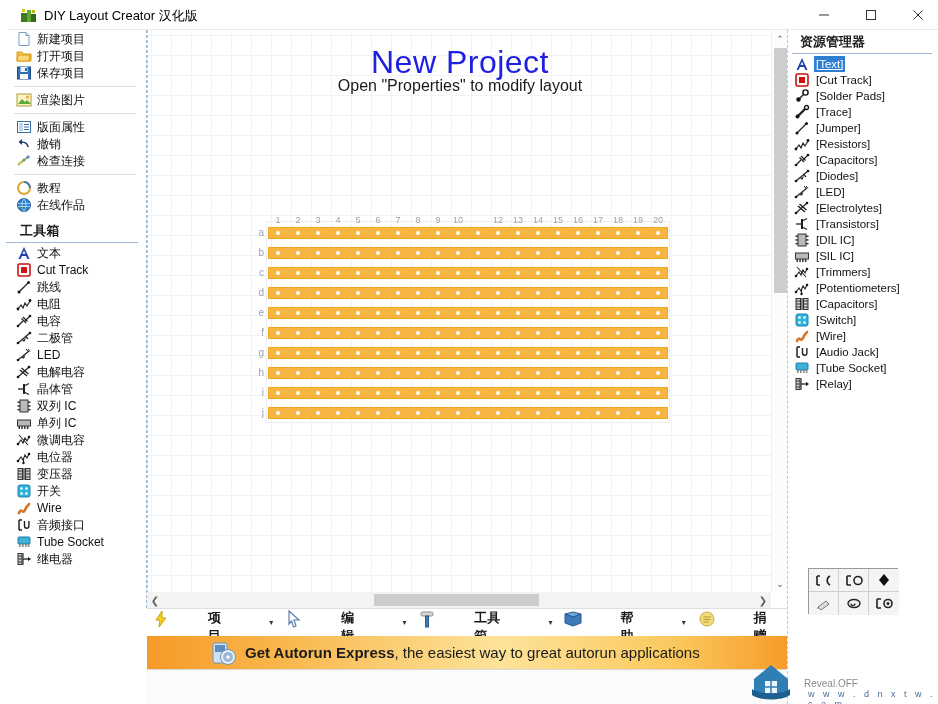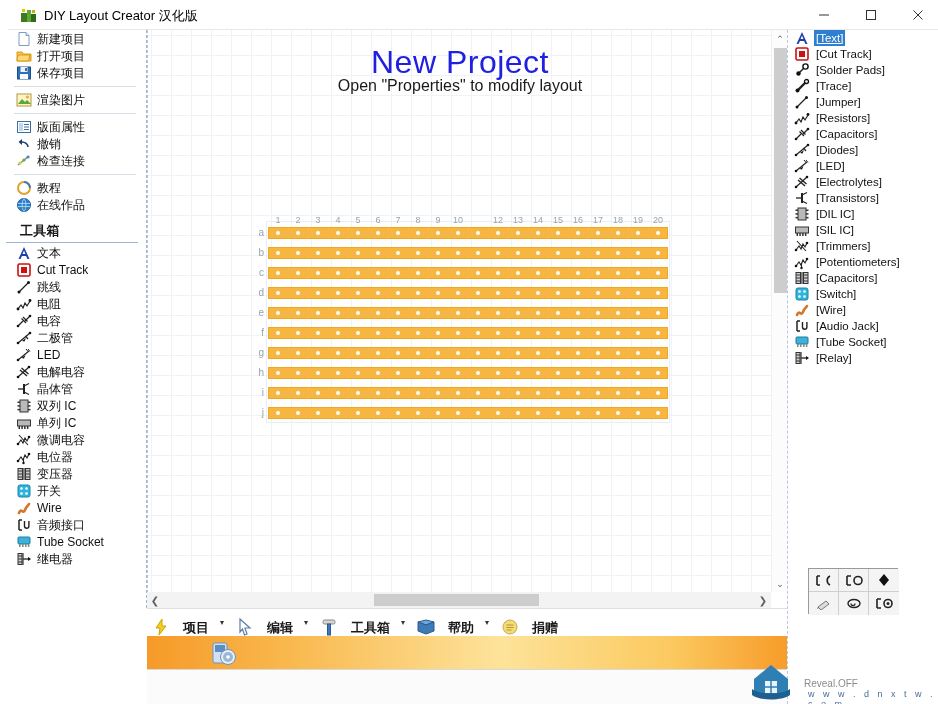--- a/index.html
+++ b/index.html
@@ -185,21 +185,21 @@
   }
   .mtbtn:nth-child(3n) { border-right: none; }
   .mtbtn:nth-child(n+4) { border-bottom: none; }
 
   
   #bottombar {
     position: absolute; left: 147px; top: 608px; width: 640px; height: 28px;
     background: #ffffff; border-top: 1px solid #e0e0e0;
     display: flex; align-items: center;
   }
-  .bb-item { display: flex; align-items: flex-end; height: 28px; cursor: default; }
+  .bb-item { display: flex; align-items: flex-start; height: 28px; cursor: default; gap: 25px; }
   .bb-ico { width: 20px; height: 20px; margin: 0 4px; flex: 0 0 20px; }
   .bb-lbl { font-size: 13px; font-weight: bold; color: #1a1a1a; padding: 0 8px; }
   .bb-caret {
     width: 10px; height: 100%; display: flex; align-items: center;
     justify-content: center; color: #333; font-size: 8px; margin-right: 4px;
   }
 
   
   #adbar {
     position: absolute; left: 147px; top: 636px; width: 640px; height: 33px;
@@ -836,20 +836,21 @@
   <div class="sc-arrow" id="vdown">⌄</div>
 </div>
 
 <div id="hscroll">
   <div class="hc-arrow" id="hleft">❮</div>
   <div id="hthumb"></div>
   <div class="hc-arrow" id="hright">❯</div>
 </div>
 
 <div id="rightpanel">
+  <div id="res-head">资源管理器</div>
   <div id="res-list">
       <div class="res-item selected">
         <span class="res-ico"><svg width="16" height="16" viewBox="0 0 16 16">
             <path d="M8 2L2.5 14h2L6 11h4l1.5 3h2L8 2zm0 3.5L9.4 9H6.6z" fill="#1f3fa8"></path>
           </svg></span>
         <span class="res-lbl">[Text]</span>
       </div>
       <div class="res-item">
         <span class="res-ico"><svg width="16" height="16" viewBox="0 0 16 16">
             <rect x="2" y="2" width="12" height="12" rx="1.5" fill="#fff" stroke="#cc1111" stroke-width="1.6"></rect>
@@ -1151,20 +1152,23 @@
 <div id="adbar">
   <span id="ad-ico">
     <svg width="26" height="26" viewBox="0 0 26 26">
       <rect x="2" y="3" width="14" height="20" rx="2" fill="#cfe2f5" stroke="#6f93bb"></rect>
       <rect x="4" y="5" width="10" height="7" fill="#5c8ec2"></rect>
       <circle cx="17" cy="17" r="7.5" fill="#e8eef5" stroke="#6f93bb"></circle>
       <circle cx="17" cy="17" r="5" fill="#9ab8d6"></circle>
       <circle cx="17" cy="17" r="1.8" fill="#fff"></circle>
     </svg>
   </span>
+  <span id="ad-text">
+    <b>Get Autorun Express</b><span>, the easiest way to great autorun applications</span>
+  </span>
 </div>
 
 <div id="bottom-blank"></div>
 
 <div id="watermark">
   <span>
     <svg width="46" height="42" viewBox="0 0 46 42">
       <path d="M6 20L23 6l17 14v14a4 4 0 01-4 4H10a4 4 0 01-4-4z" fill="#2f7fb5"></path>
       <rect x="17" y="22" width="12" height="12" fill="#eaf4fb"></rect>
       <line x1="23" y1="22" x2="23" y2="34" stroke="#2f7fb5" stroke-width="1.5"></line>

